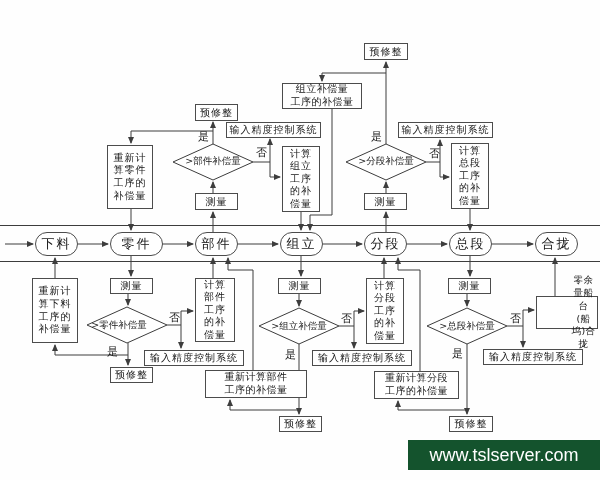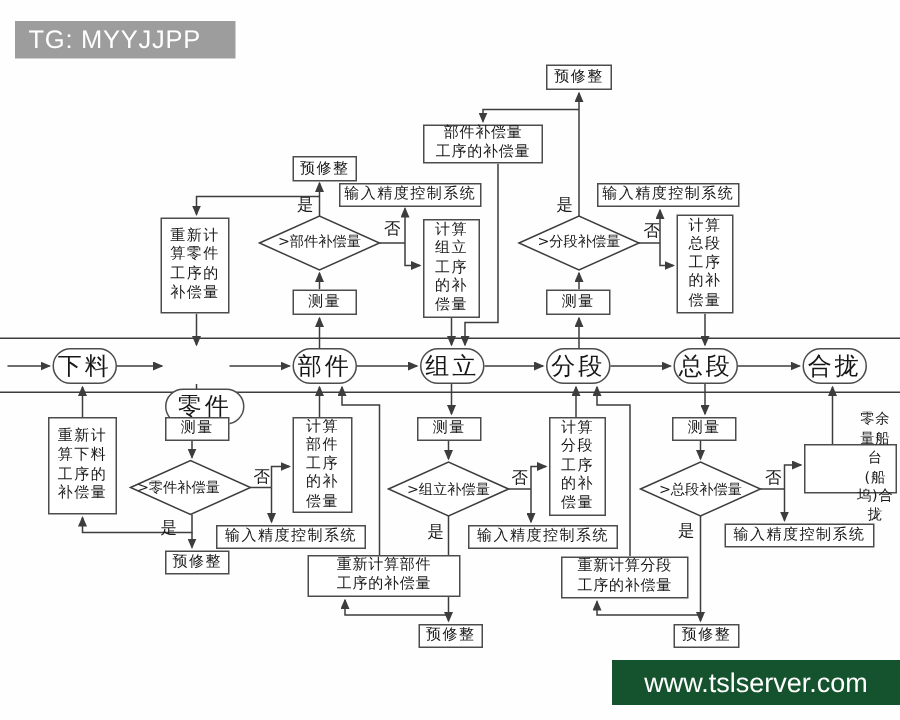--- a/index.html
+++ b/index.html
@@ -6,21 +6,21 @@
   #canvas{position:relative;width:600px;height:480px;background:#fefefe;overflow:hidden;
           font-family:"DejaVu Sans",sans-serif;color:#171717;}
   #lines{position:absolute;left:0;top:0;z-index:1;}
   .banner{position:absolute;z-index:5;background:#9d9d9d;color:#fff;
           font-family:"Liberation Sans",sans-serif;display:flex;align-items:center;}
   #tag-banner{left:10px;top:14px;width:138px;height:25px;font-size:17px;padding-left:9px;letter-spacing:.5px;}
   #url-banner{left:408px;top:440px;width:192px;height:30px;font-size:18px;justify-content:center;background:#14532d;}
   .box{position:absolute;z-index:3;background:#fff;border:1px solid #4c4c4c;
        display:flex;align-items:center;justify-content:center;text-align:center;
        font-size:10px;letter-spacing:1px;line-height:12px;box-sizing:border-box;}
-  .stage{font-size:16px;letter-spacing:2px;border-radius:12px;}
+  .stage{font-size:13px;letter-spacing:2px;border-radius:12px;}
   .vbox{white-space:pre-line;line-height:12.6px;letter-spacing:1px;}
   .wide2{white-space:pre-line;line-height:12.8px;letter-spacing:.5px;}
   .dlabel{position:absolute;z-index:3;font-size:9.5px;letter-spacing:0;text-align:center;}
   .yn{position:absolute;z-index:3;font-size:11px;}
 </style>
 </head>
 <body>
 
 <div id="canvas">
 
@@ -96,25 +96,24 @@
       <path d="M467,344 L467,410 L398,410 L398,401" marker-end="url(#arr)"></path>
       <line x1="467" y1="410" x2="467" y2="414" marker-end="url(#arr)"></line>
       <path d="M420,371 L420,270 L398,270 L398,258" marker-end="url(#arr)"></path>
       <line x1="507" y1="326" x2="523" y2="326"></line>
       <path d="M523,326 L523,310 L534,310" marker-end="url(#arr)"></path>
       <path d="M523,326 L523,347" marker-end="url(#arr)"></path>
       <line x1="555" y1="296" x2="555" y2="258" marker-end="url(#arr)"></line>
     </g>
   </svg>
 
-  <div class="banner" id="tag-banner">TG: MYYJJPP</div>
   <div class="banner" id="url-banner">www.tslserver.com</div>
 
   <div class="box stage" style="left:35px;top:232px;width:43px;height:24px;">下料</div>
-  <div class="box stage" style="left:110px;top:232px;width:53px;height:24px;margin-top:27px;">零件</div>
+  <div class="box stage" style="left:110px;top:232px;width:53px;height:24px;">零件</div>
   <div class="box stage" style="left:195px;top:232px;width:43px;height:24px;">部件</div>
   <div class="box stage" style="left:280px;top:232px;width:43px;height:24px;">组立</div>
   <div class="box stage" style="left:364px;top:232px;width:43px;height:24px;">分段</div>
   <div class="box stage" style="left:449px;top:232px;width:43px;height:24px;">总段</div>
   <div class="box stage" style="left:535px;top:232px;width:43px;height:24px;">合拢</div>
 
   <div class="box" style="left:195px;top:104px;width:43px;height:17px;">预修整</div>
   <div class="box" style="left:226px;top:122px;width:95px;height:16px;">输入精度控制系统</div>
   <div class="box" style="left:195px;top:193px;width:43px;height:17px;">测量</div>
   <div class="box vbox" style="left:107px;top:145px;width:46px;height:64px;">重新计
@@ -124,21 +123,21 @@
   <div class="box vbox" style="left:282px;top:146px;width:38px;height:66px;">计算
 组立
 工序
 的补
 偿量</div>
   <div class="dlabel" style="left:173px;top:155px;width:80px;">&gt;部件补偿量</div>
   <div class="yn" style="left:198px;top:129px;">是</div>
   <div class="yn" style="left:256px;top:145px;">否</div>
 
   <div class="box" style="left:364px;top:43px;width:44px;height:17px;">预修整</div>
-  <div class="box wide2" style="left:282px;top:83px;width:80px;height:26px;">部件补偿量
+  <div class="box wide2" style="left:282px;top:83px;width:80px;height:26px;">组立补偿量
 工序的补偿量</div>
   <div class="box" style="left:398px;top:122px;width:95px;height:16px;">输入精度控制系统</div>
   <div class="box" style="left:364px;top:193px;width:43px;height:17px;">测量</div>
   <div class="box vbox" style="left:451px;top:143px;width:38px;height:66px;">计算
 总段
 工序
 的补
 偿量</div>
   <div class="dlabel" style="left:346px;top:155px;width:80px;">&gt;分段补偿量</div>
   <div class="yn" style="left:371px;top:129px;">是</div>

